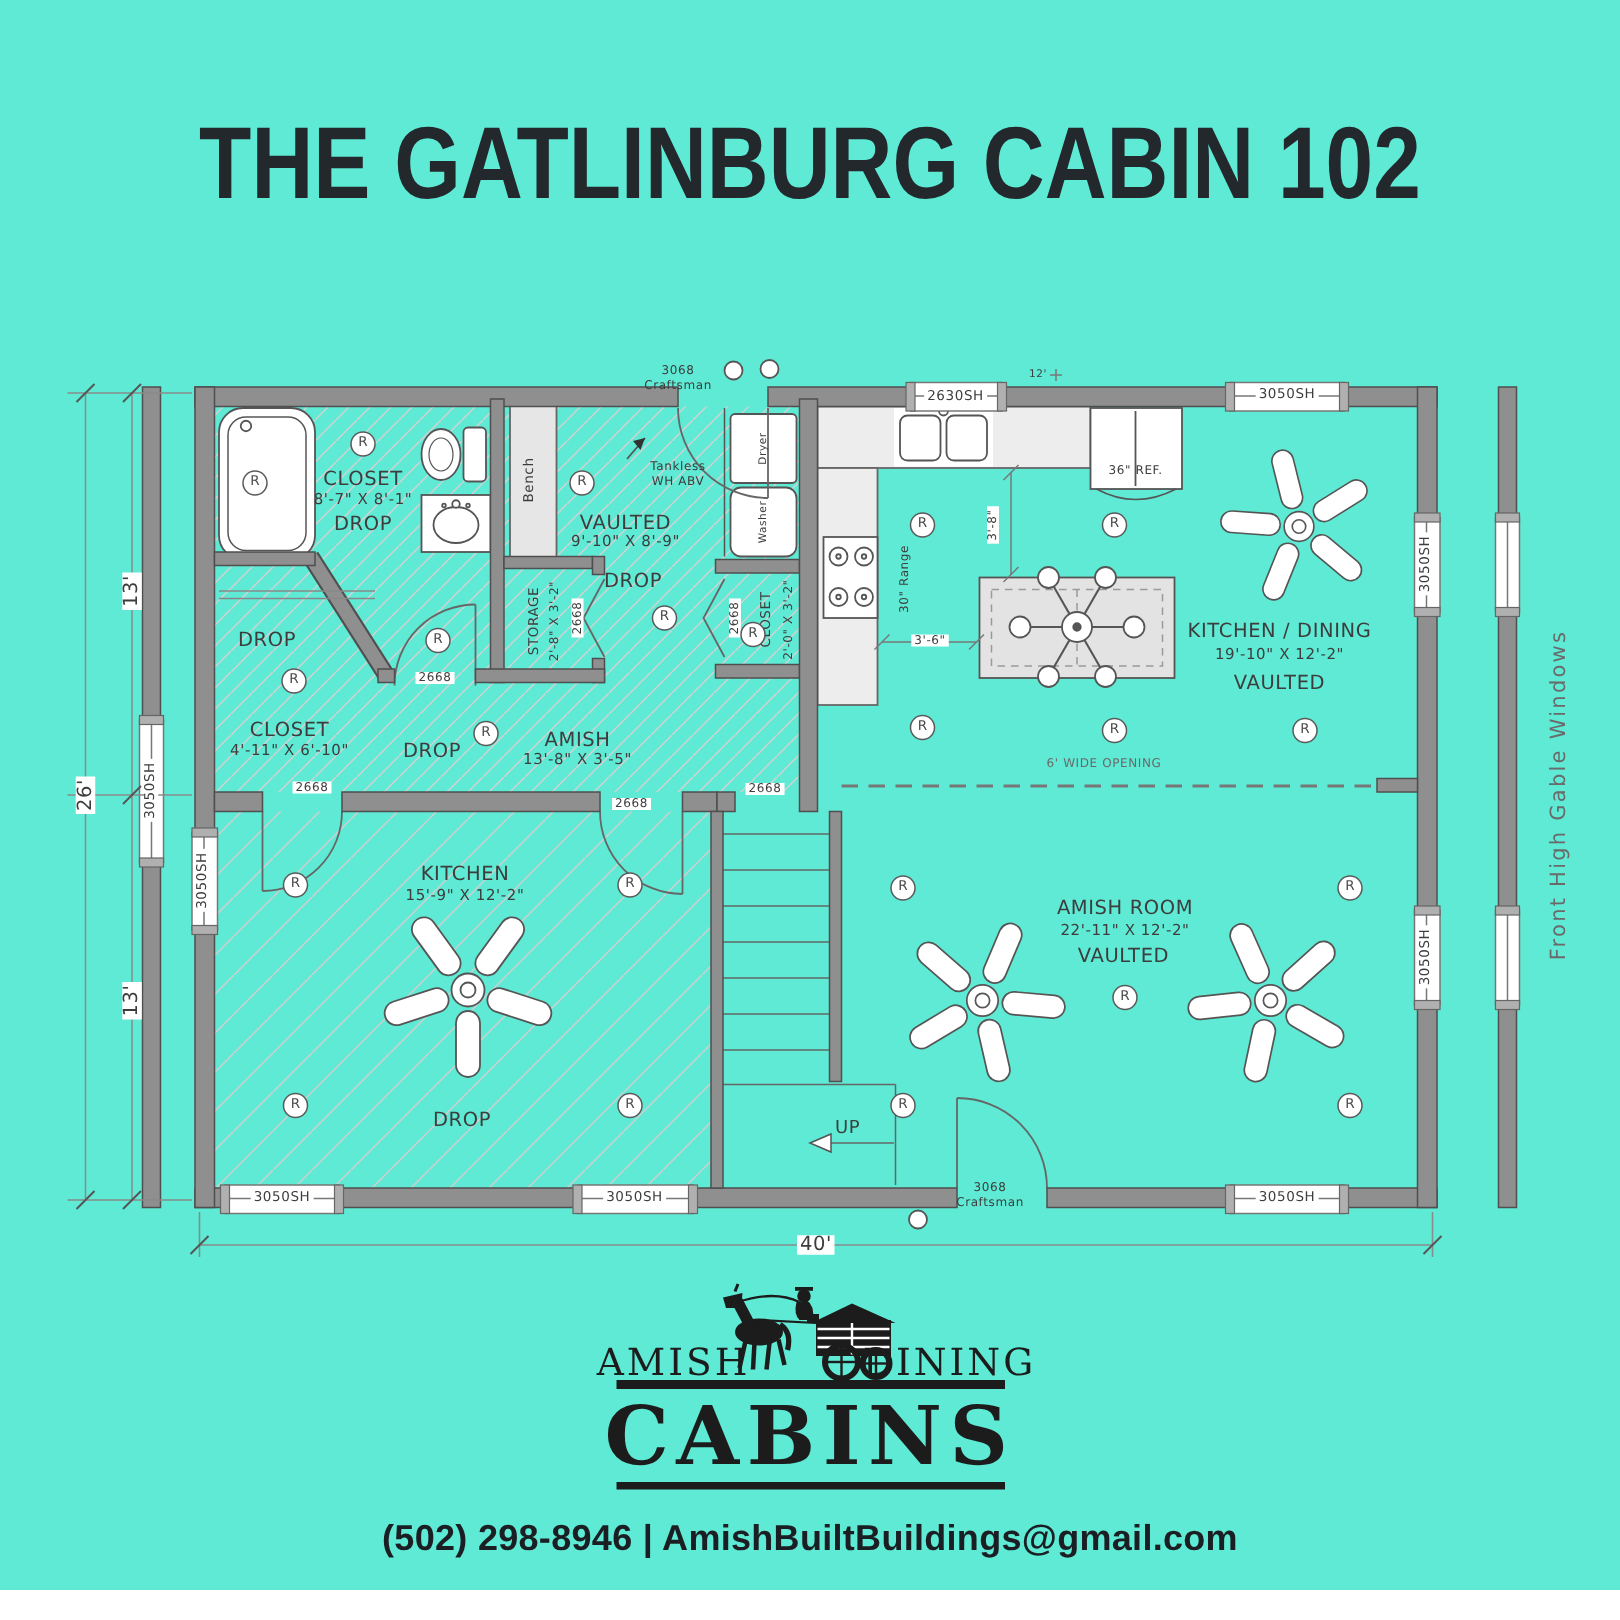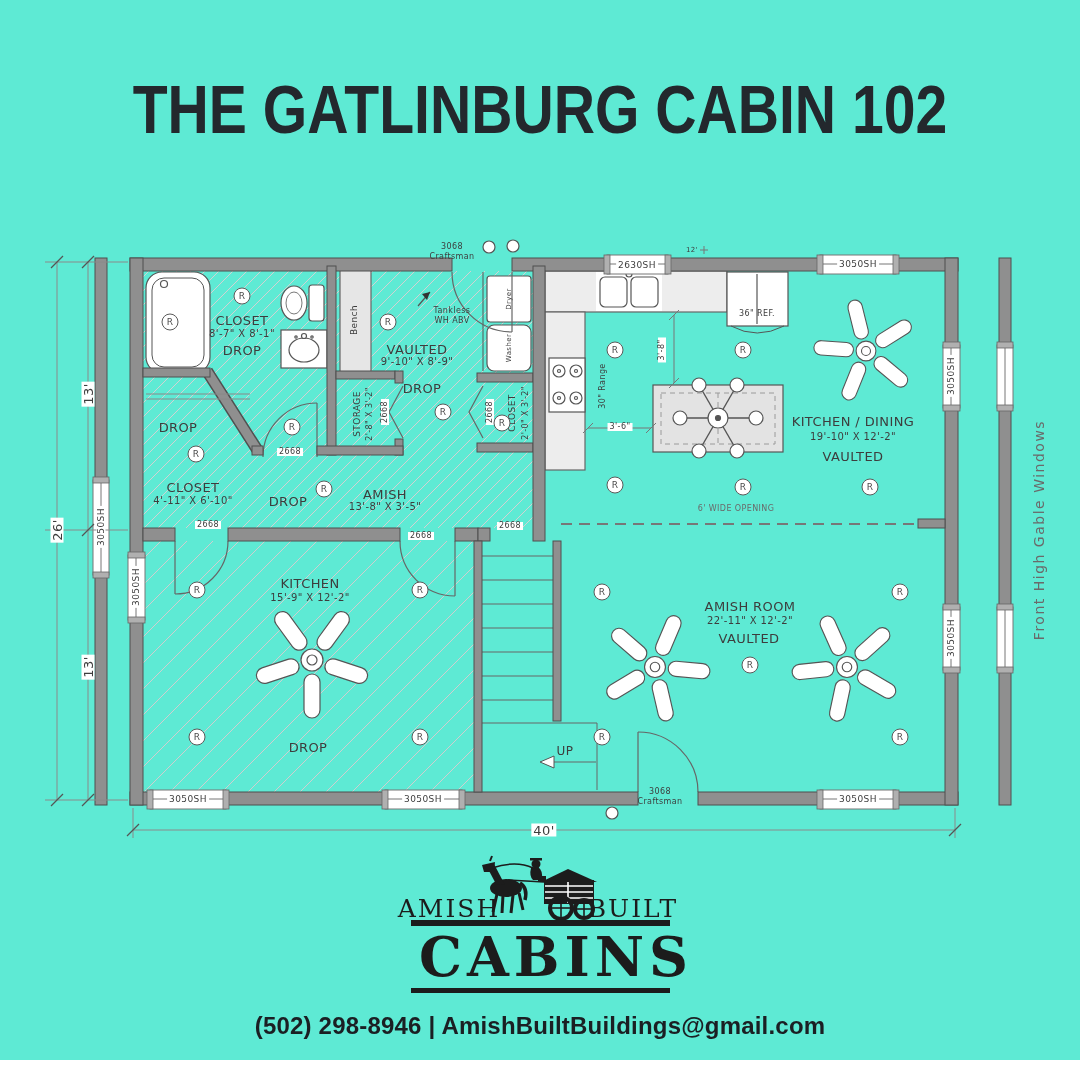--- a/index.html
+++ b/index.html
@@ -21,21 +21,21 @@
   .wbg{background:#fff;padding:0 2px;}
   .gray{color:#6a6a6a;}
   
   .rl{position:absolute;width:17px;height:17px;box-sizing:border-box;border:1.2px solid #5a5a5a;
       border-radius:50%;background:#fff;color:#4a4a4a;font:9px/15px "DejaVu Sans",sans-serif;
       text-align:center;transform:translate(-50%,-50%);}
   
   .brand-word{position:absolute;transform:translate(-50%,-50%);font-family:"DejaVu Serif",serif;
               font-weight:400;font-size:25px;letter-spacing:2px;color:#1c1c1c;}
   .brand-main{position:absolute;transform:translate(-50%,-50%);font-family:"DejaVu Serif",serif;
-              font-weight:700;font-size:54px;letter-spacing:5px;color:#1c1c1c;margin-left:16px;}
+              font-weight:700;font-size:54px;letter-spacing:5px;color:#1c1c1c;}
   .bar{position:absolute;background:#1c1c1c;}
   .contact{position:absolute;top:1012px;left:50%;transform:translateX(-50%);
            font-size:24px;font-weight:700;color:#1b1f23;letter-spacing:.2px;white-space:nowrap;}
 </style>
 </head>
 <body>
 
 <div id="canvas">
 
   <div class="title">THE GATLINBURG CABIN 102</div>
@@ -515,20 +515,20 @@
           <line x1="41" y1="41" x2="45" y2="58"></line>
       </g>
 
       <g stroke="#1c1c1c" stroke-width="1.5" fill="none">
         <path d="M14 16 Q38 8 55 16"></path>
         <line x1="30" y1="28" x2="66" y2="30"></line>
       </g>
     </g>
   </svg>
   <div class="brand-word" style="left:449px;top:908px">AMISH</div>
-  <div class="brand-word" style="left:633px;top:908px">BUILT</div>
+  <div class="brand-word" style="left:633px;top:908px">DINING</div>
   <div class="bar" style="left:411px;top:920px;width:259px;height:6px"></div>
   <div class="brand-main" style="left:540px;top:957px">CABINS</div>
   <div class="bar" style="left:411px;top:988px;width:259px;height:5px"></div>
 
   <div class="contact">(502) 298-8946 | AmishBuiltBuildings@gmail.com</div>
 
 </div>
 
 </body></html>

